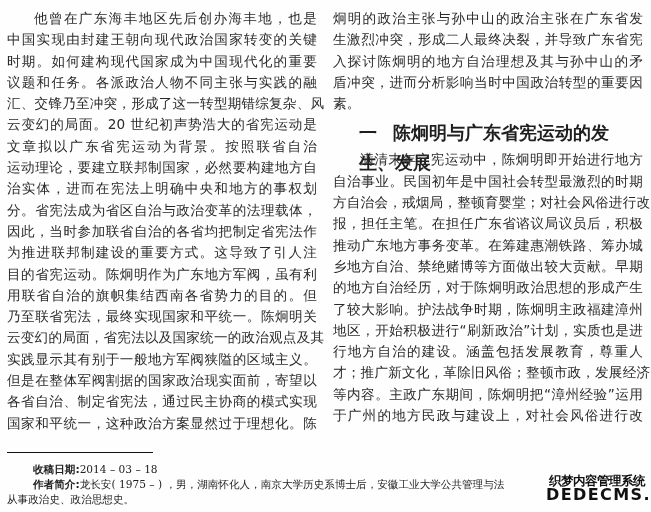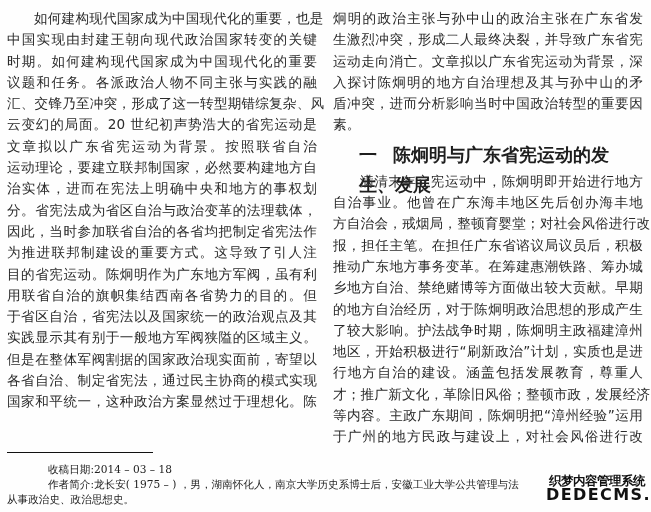--- a/index.html
+++ b/index.html
@@ -10,66 +10,66 @@
     .col-right { left: 333px; }
     .line { height: 21.3px; line-height: 21.3px; white-space: nowrap; overflow: visible; text-align: justify; text-align-last: justify; letter-spacing: 0.2px; }
     .line.last { text-align-last: left; }
     .line.indent { padding-left: 27px; }
     .heading { height: 30px; line-height: 30px; margin-top: 4px; margin-bottom: 1px; font-weight: bold; font-size: 18px; padding-left: 26px; color: #1e1e1e; }
     .heading .num { display: inline-block; width: 34px; }
     .rule { position: absolute; left: 7px; top: 452px; width: 146px; height: 0; border-top: 1.2px solid #111; }
     .footnotes { position: absolute; left: 7px; top: 462px; width: 640px; font-family: "DejaVu Serif", serif; font-size: 10.6px; color: #222; }
     .fn-line { height: 15px; line-height: 15px; white-space: nowrap; }
     .fn-line.indent { padding-left: 26px; }
-    .fn-label { font-family: "DejaVu Sans", sans-serif; font-weight: normal; margin-left: 15px; }
+    .fn-label { font-family: "DejaVu Sans", sans-serif; font-weight: bold; }
     .watermark { position: absolute; left: 546px; top: 473px; width: 102px; text-align: center; font-family: "DejaVu Sans", sans-serif; font-weight: bold; color: #111; }
     .wm-cn { font-size: 12.5px; line-height: 15px; letter-spacing: -0.5px; text-shadow: 0 0 1px #fff, 1px 1px 0 #fff, -1px -1px 0 #fff; }
     .wm-en { font-size: 16px; line-height: 14px; letter-spacing: 1.4px; }
   </style>
 </head>
 <body>
 
 <div class="page">
 
   <div class="col col-left">
-    <div class="line indent">如何建构现代国家成为中国现代化的重要，也是</div>
+    <div class="line indent">他曾在广东海丰地区先后创办海丰地，也是</div>
     <div class="line">中国实现由封建王朝向现代政治国家转变的关键</div>
     <div class="line">时期。如何建构现代国家成为中国现代化的重要</div>
     <div class="line">议题和任务。各派政治人物不同主张与实践的融</div>
     <div class="line">汇、交锋乃至冲突，形成了这一转型期错综复杂、风</div>
     <div class="line">云变幻的局面。20 世纪初声势浩大的省宪运动是</div>
     <div class="line">文章拟以广东省宪运动为背景。按照联省自治</div>
     <div class="line">运动理论，要建立联邦制国家，必然要构建地方自</div>
     <div class="line">治实体，进而在宪法上明确中央和地方的事权划</div>
     <div class="line">分。省宪法成为省区自治与政治变革的法理载体，</div>
     <div class="line">因此，当时参加联省自治的各省均把制定省宪法作</div>
     <div class="line">为推进联邦制建设的重要方式。这导致了引人注</div>
     <div class="line">目的省宪运动。陈炯明作为广东地方军阀，虽有利</div>
     <div class="line">用联省自治的旗帜集结西南各省势力的目的。但</div>
-    <div class="line">于省区自治，省宪法以及国家统一的政治观点及其</div>
+    <div class="line">乃至联省宪法，最终实现国家和平统一。陈炯明关</div>
+    <div class="line">云变幻的局面，省宪法以及国家统一的政治观点及其</div>
     <div class="line">实践显示其有别于一般地方军阀狭隘的区域主义。</div>
     <div class="line">但是在整体军阀割据的国家政治现实面前，寄望以</div>
     <div class="line">各省自治、制定省宪法，通过民主协商的模式实现</div>
     <div class="line">国家和平统一，这种政治方案显然过于理想化。陈</div>
   </div>
 
   <div class="col col-right">
     <div class="line">炯明的政治主张与孙中山的政治主张在广东省发</div>
     <div class="line">生激烈冲突，形成二人最终决裂，并导致广东省宪</div>
-    <div class="line">运动走向消亡。文章拟以广东省宪运动为背景，深</div>
     <div class="line">入探讨陈炯明的地方自治理想及其与孙中山的矛</div>
     <div class="line">盾冲突，进而分析影响当时中国政治转型的重要因</div>
     <div class="line last">素。</div>
 
     <div class="heading">
       <span class="num">一</span><span>陈炯明与广东省宪运动的发生、发展</span>
     </div>
 
     <div class="line indent">满清末年立宪运动中，陈炯明即开始进行地方</div>
-    <div class="line">自治事业。他曾在广东海丰地区先后创办海丰地</div>
+    <div class="line">自治事业。民国初年是中国社会转型最激烈的时期</div>
     <div class="line">方自治会，戒烟局，整顿育婴堂；对社会风俗进行改</div>
     <div class="line">报，担任主笔。在担任广东省谘议局议员后，积极</div>
     <div class="line">推动广东地方事务变革。在筹建惠潮铁路、筹办城</div>
     <div class="line">乡地方自治、禁绝赌博等方面做出较大贡献。早期</div>
     <div class="line">的地方自治经历，对于陈炯明政治思想的形成产生</div>
     <div class="line">了较大影响。护法战争时期，陈炯明主政福建漳州</div>
     <div class="line">地区，开始积极进行“刷新政治”计划，实质也是进</div>
     <div class="line">行地方自治的建设。涵盖包括发展教育，尊重人</div>
     <div class="line">才；推广新文化，革除旧风俗；整顿市政，发展经济</div>
     <div class="line">等内容。主政广东期间，陈炯明把“漳州经验”运用</div>

